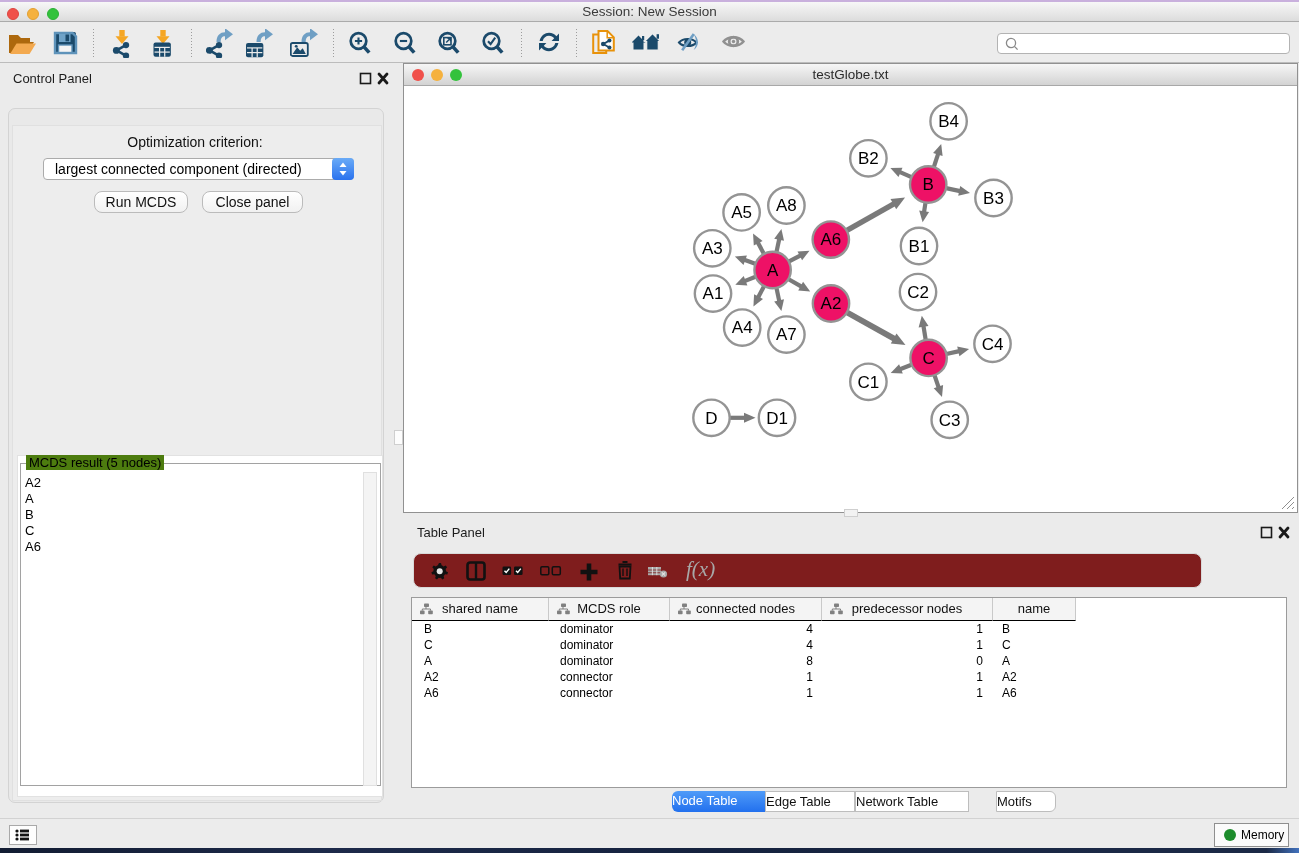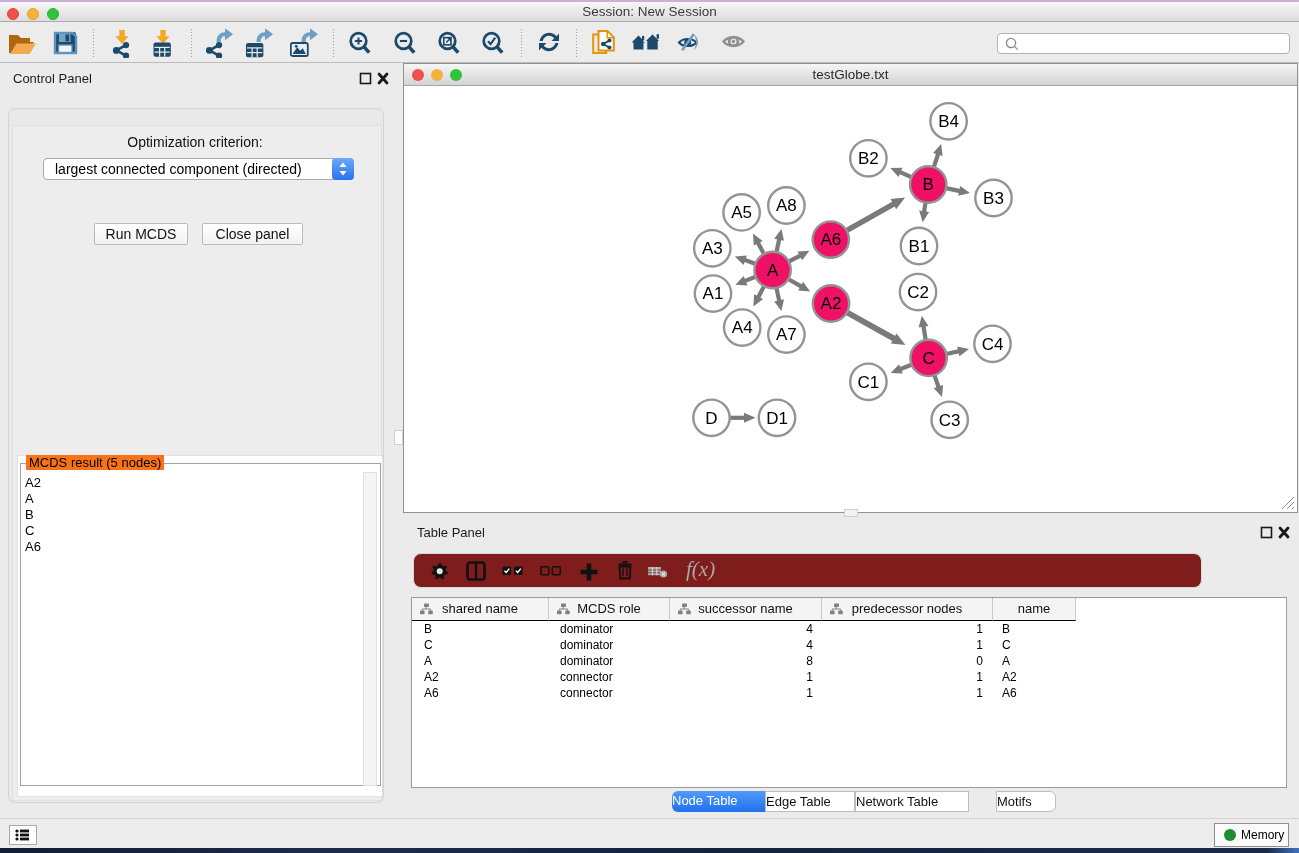--- a/index.html
+++ b/index.html
@@ -28,25 +28,25 @@
 #seg-mcds { background:linear-gradient(#4f9bf8,#2270ee); color:#fff; border-radius:5px; border:none;
   left:187px; top:-1px; width:61px; height:21px; line-height:21px; }
 #cp-body { left:8px; top:45px; width:376px; height:695px; background:#e9e9e9;
   border:1px solid #d3d3d3; border-radius:7px; }
 #cp-inner { left:3px; top:16px; width:370px; height:676px; background:#ededed; border:1px solid #e0e0e0; }
 #optlabel { left:0; top:71px; width:390px; text-align:center; font-size:14px; color:#111; }
 #dropdown { left:43px; top:95px; width:311px; height:22px; background:#fff; border:1px solid #ababab; border-radius:4px; }
 #dropdown .dtext { left:11px; top:2px; font-size:14px; color:#000; }
 #dstep { right:-1px; top:-1px; width:22px; height:22px; border-radius:4px;
   background:linear-gradient(#6aabf7,#2a72ee); }
-.btn { background:linear-gradient(#ffffff,#f1f1f1); border:1px solid #bbbbbb; border-radius:2px;
-  font-size:14px; color:#111; text-align:center; height:22px; line-height:20px; top:128px;margin-top:32px; }
+.btn { background:linear-gradient(#ffffff,#f1f1f1); border:1px solid #bbbbbb; border-radius:8px;
+  font-size:14px; color:#111; text-align:center; height:22px; line-height:20px; top:128px; }
 #resultbox { left:17px; top:392px; width:366px; height:342px; background:#fff; border:1px solid #e2e2e2; }
 #fieldset { left:2px; top:7px; width:361px; height:323px; border:1px solid #a2a2a2; }
-#legend { left:5px; top:-9px; background:#f97316; padding:0 3px; font-size:13px; color:#000; }
+#legend { left:5px; top:-9px; background:#4d7c0f; padding:0 3px; font-size:13px; color:#000; }
 #mlist { left:4px; top:11px; font-size:13px; color:#000; line-height:16px; }
 #mscroll { right:3px; top:8px; width:14px; height:314px; background:#f4f4f4; border:1px solid #e0e0e0; }
 
 
 #netwin { left:403px; top:63px; width:895px; height:450px; background:#fff; border:1px solid #919191; }
 #nettitle { left:0; top:0; width:893px; height:22px; background:linear-gradient(#f6f6f6,#d3d3d3); border-bottom:1px solid #a8a8a8; }
 #nettitle .title { width:100%; text-align:center; font-size:13.5px; color:#2b2b2b; line-height:21px; }
 
 
 #tpanel { left:403px; top:518px; width:896px; height:302px; background:#ebebeb; }
@@ -433,21 +433,21 @@
         <span style="position:absolute;left:8px;top:5px;">
           <svg width="13" height="12" viewBox="0 0 13 12" style="vertical-align:-1px">
             <g fill="#808080">
               <rect x="4" y="0.5" width="5" height="3.6" rx="0.8"></rect>
               <rect x="0" y="7.6" width="4.6" height="3.6" rx="0.8"></rect>
               <rect x="8.2" y="7.6" width="4.6" height="3.6" rx="0.8"></rect>
               <path d="M6 4 V6 M2.3 7.6 V6 H10.5 V7.6" stroke="#808080" fill="none" stroke-width="1"></path>
             </g>
           </svg>
         </span>
-        <div class="hlab">successor name</div>
+        <div class="hlab">connected nodes</div>
       </div>
     <div class="hcell" style="left:410px;width:171px;">
         <span style="position:absolute;left:8px;top:5px;">
           <svg width="13" height="12" viewBox="0 0 13 12" style="vertical-align:-1px">
             <g fill="#808080">
               <rect x="4" y="0.5" width="5" height="3.6" rx="0.8"></rect>
               <rect x="0" y="7.6" width="4.6" height="3.6" rx="0.8"></rect>
               <rect x="8.2" y="7.6" width="4.6" height="3.6" rx="0.8"></rect>
               <path d="M6 4 V6 M2.3 7.6 V6 H10.5 V7.6" stroke="#808080" fill="none" stroke-width="1"></path>
             </g>

